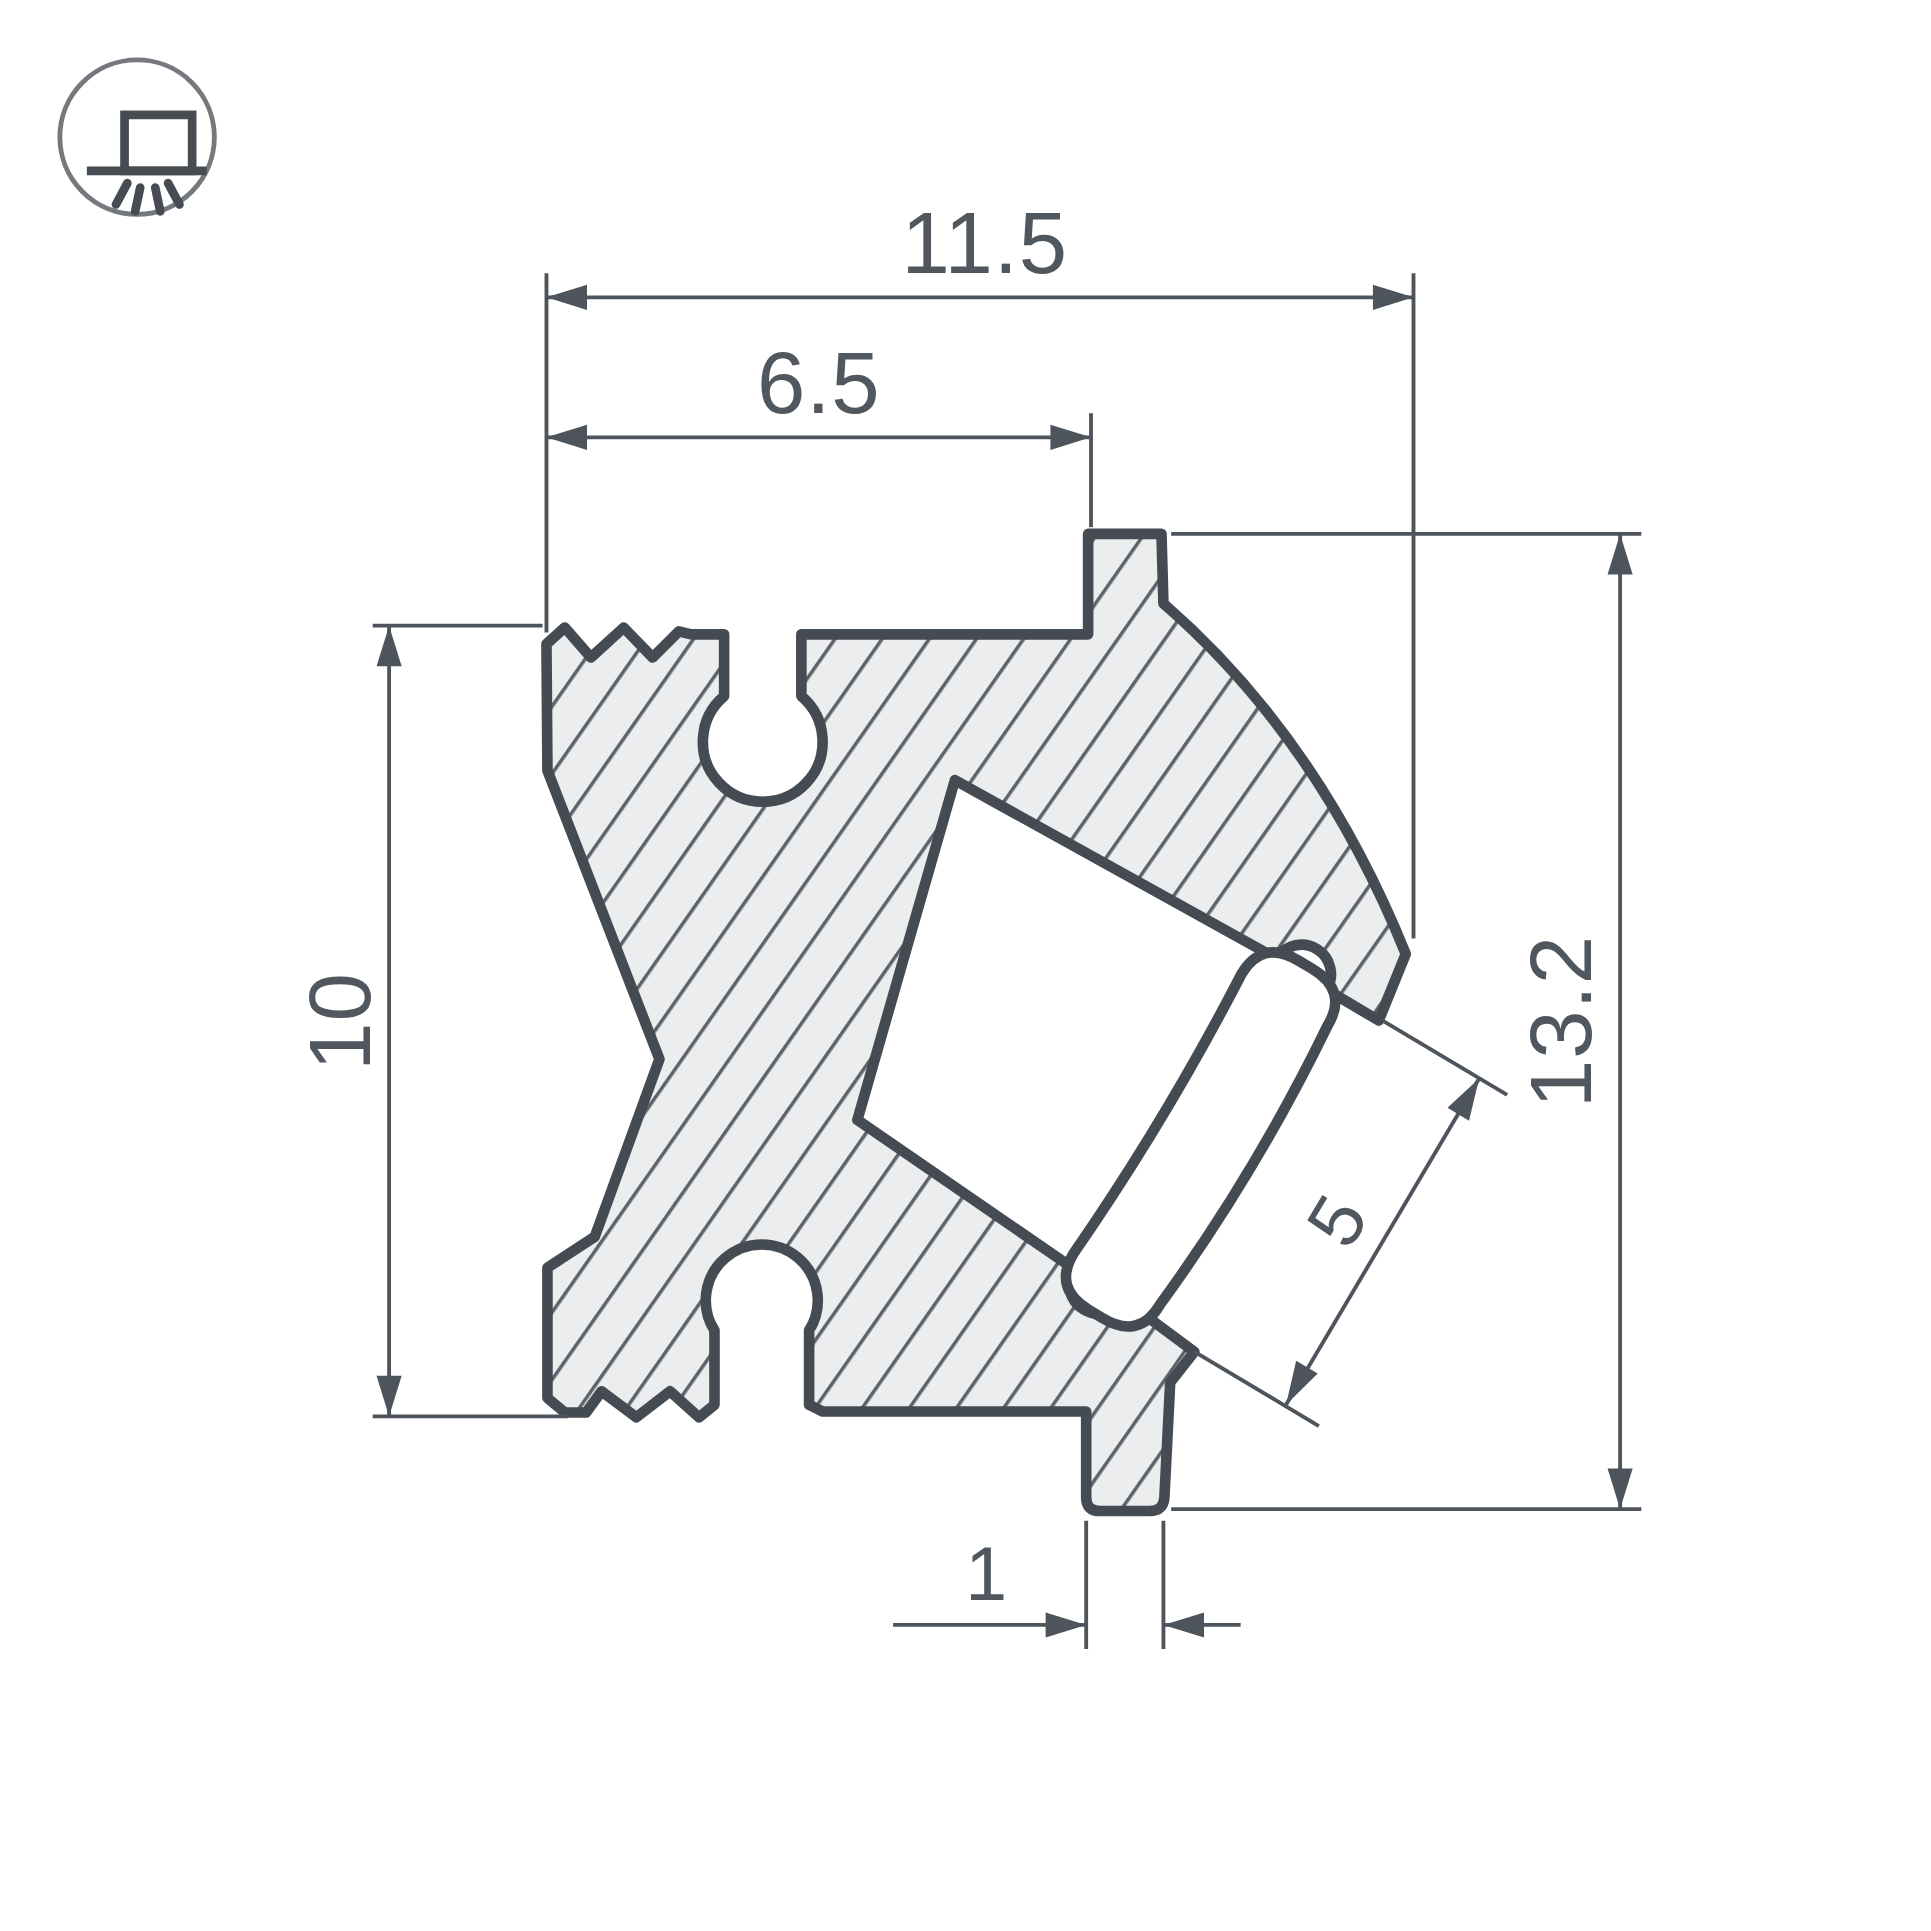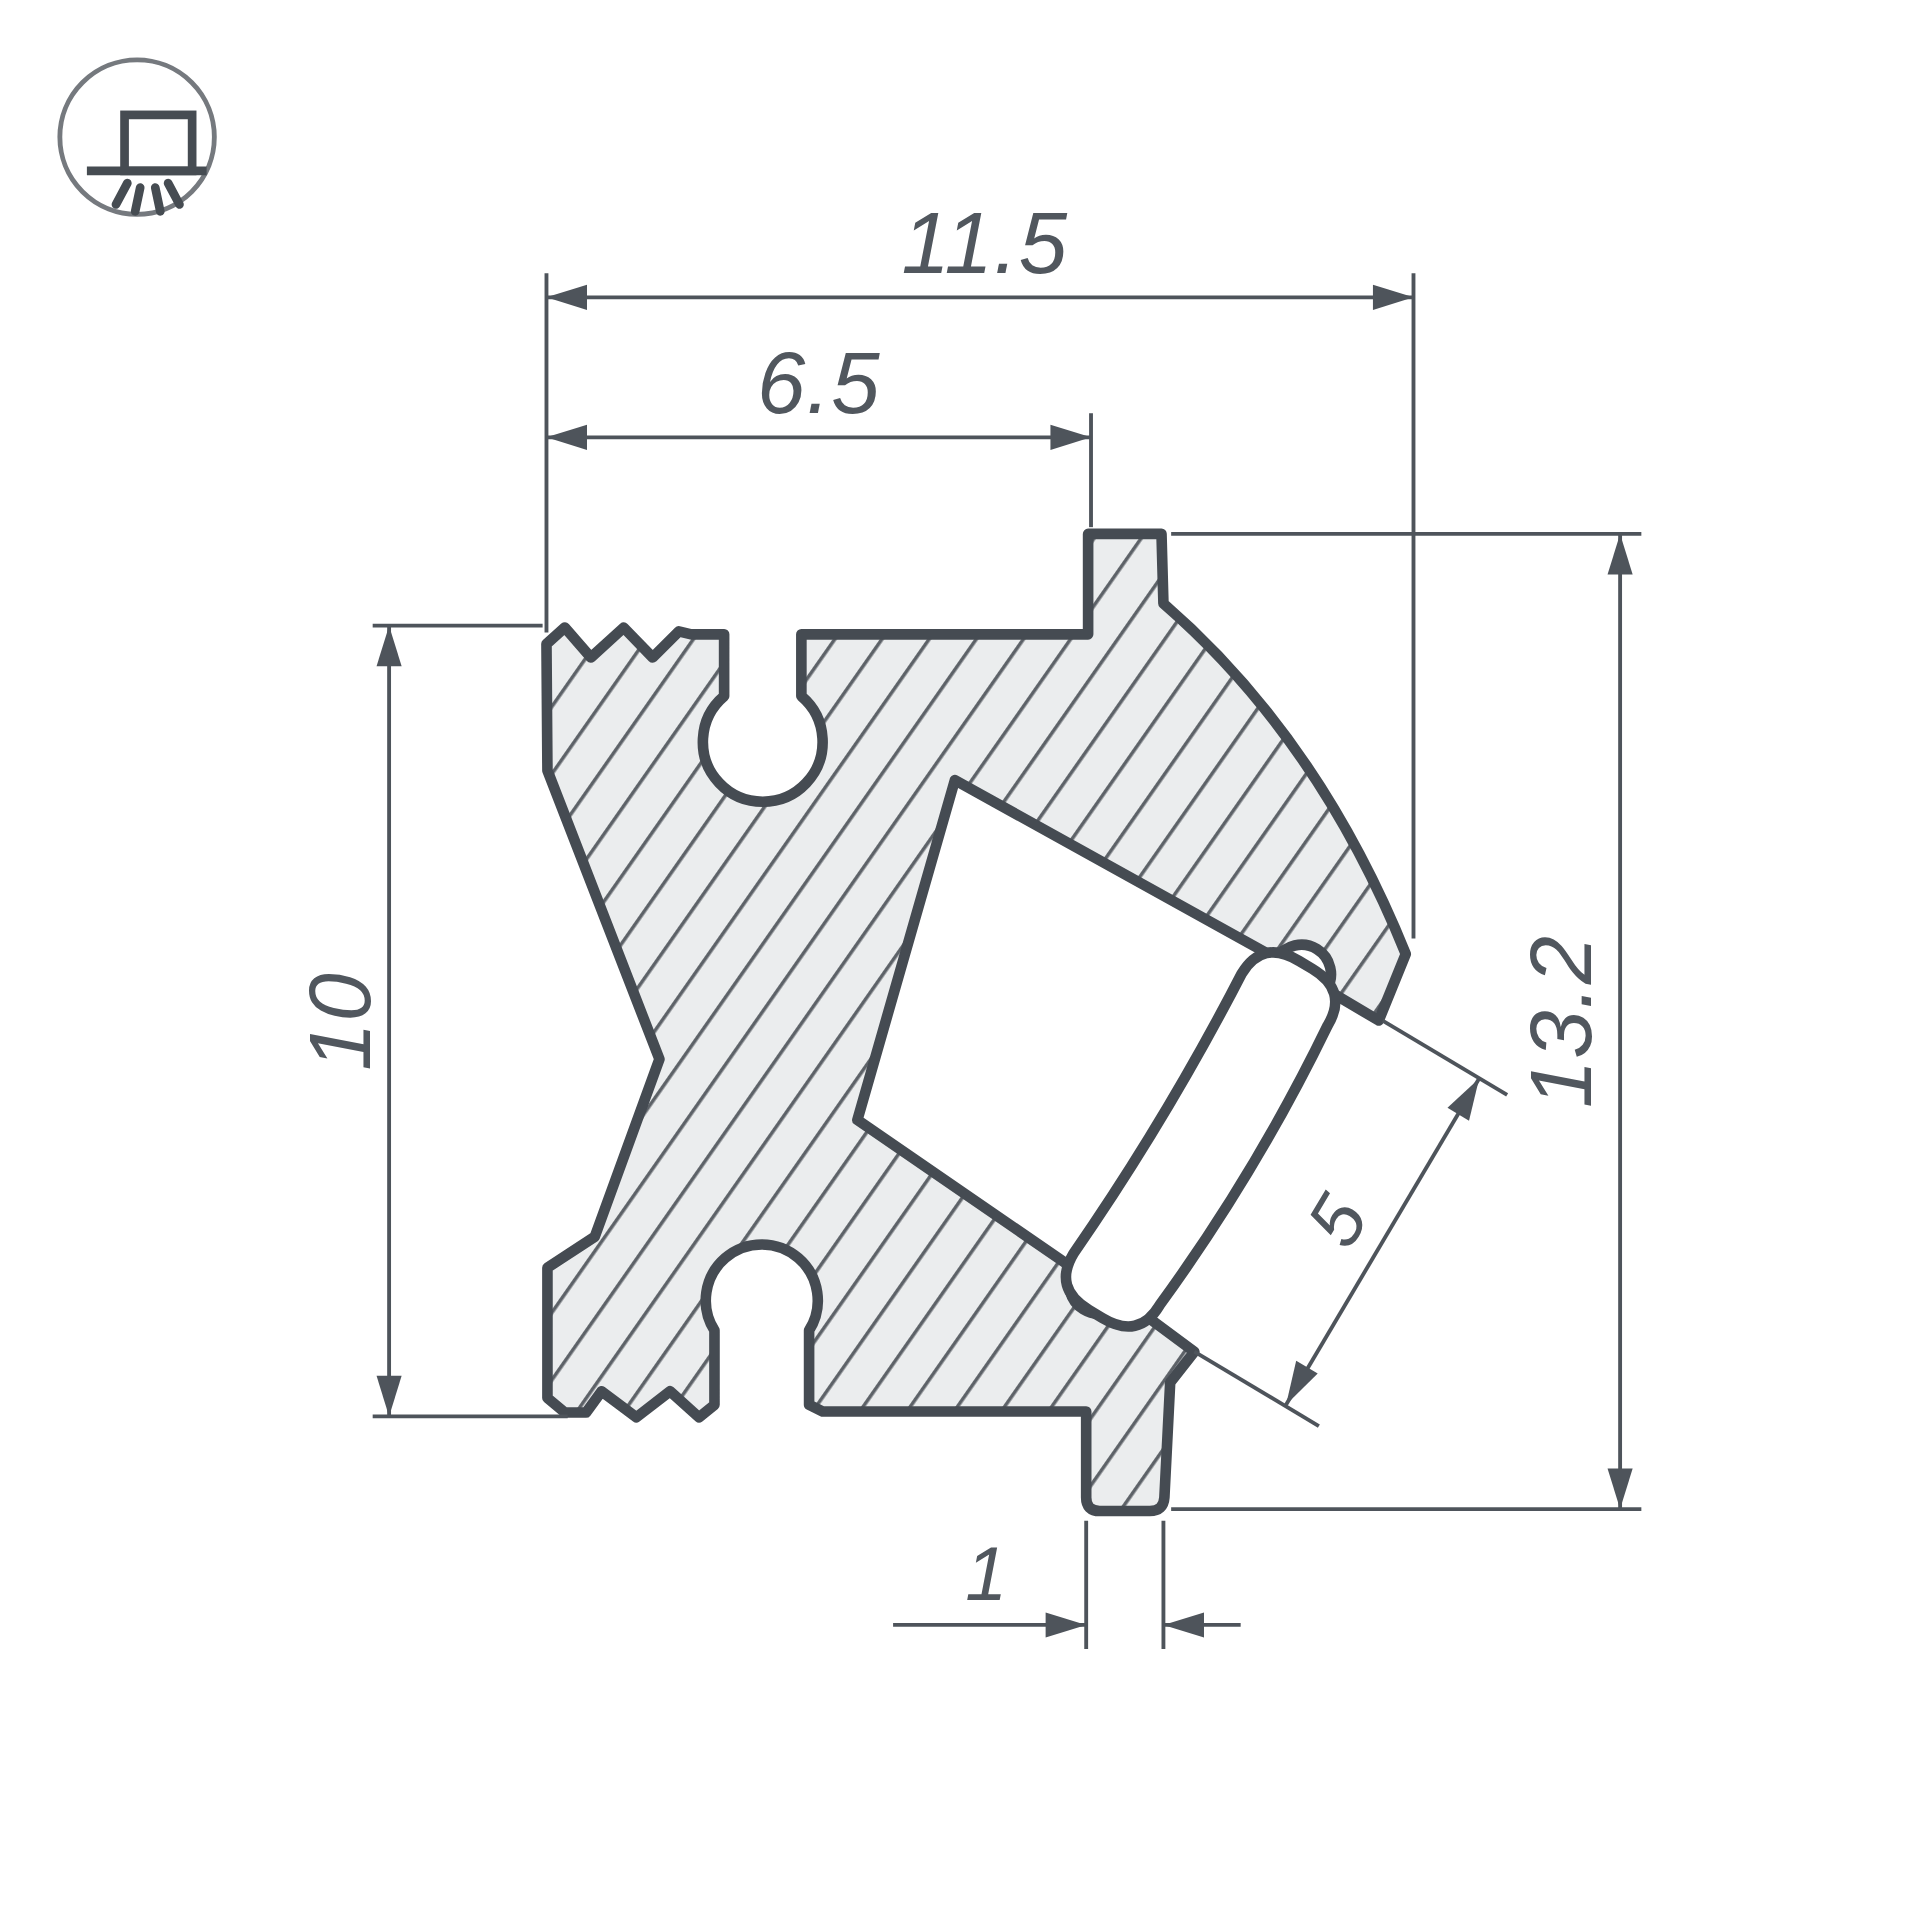--- a/index.html
+++ b/index.html
@@ -7,21 +7,20 @@
     padding: 0;
     background: #ffffff;
     width: 1931px;
     height: 1931px;
     font-family: "Liberation Sans", sans-serif;
   }
   #stage {
     width: 1931px;
     height: 1931px;
     position: relative;
-    font-style: italic;
   }
   svg { display: block; }
   .dim-text {
     font-family: "Liberation Sans", sans-serif;
     font-size: 90px;
     fill: #51575e;
     letter-spacing: 1px;
   }
   .dim-text.small { font-size: 78px; }
   .outline {

